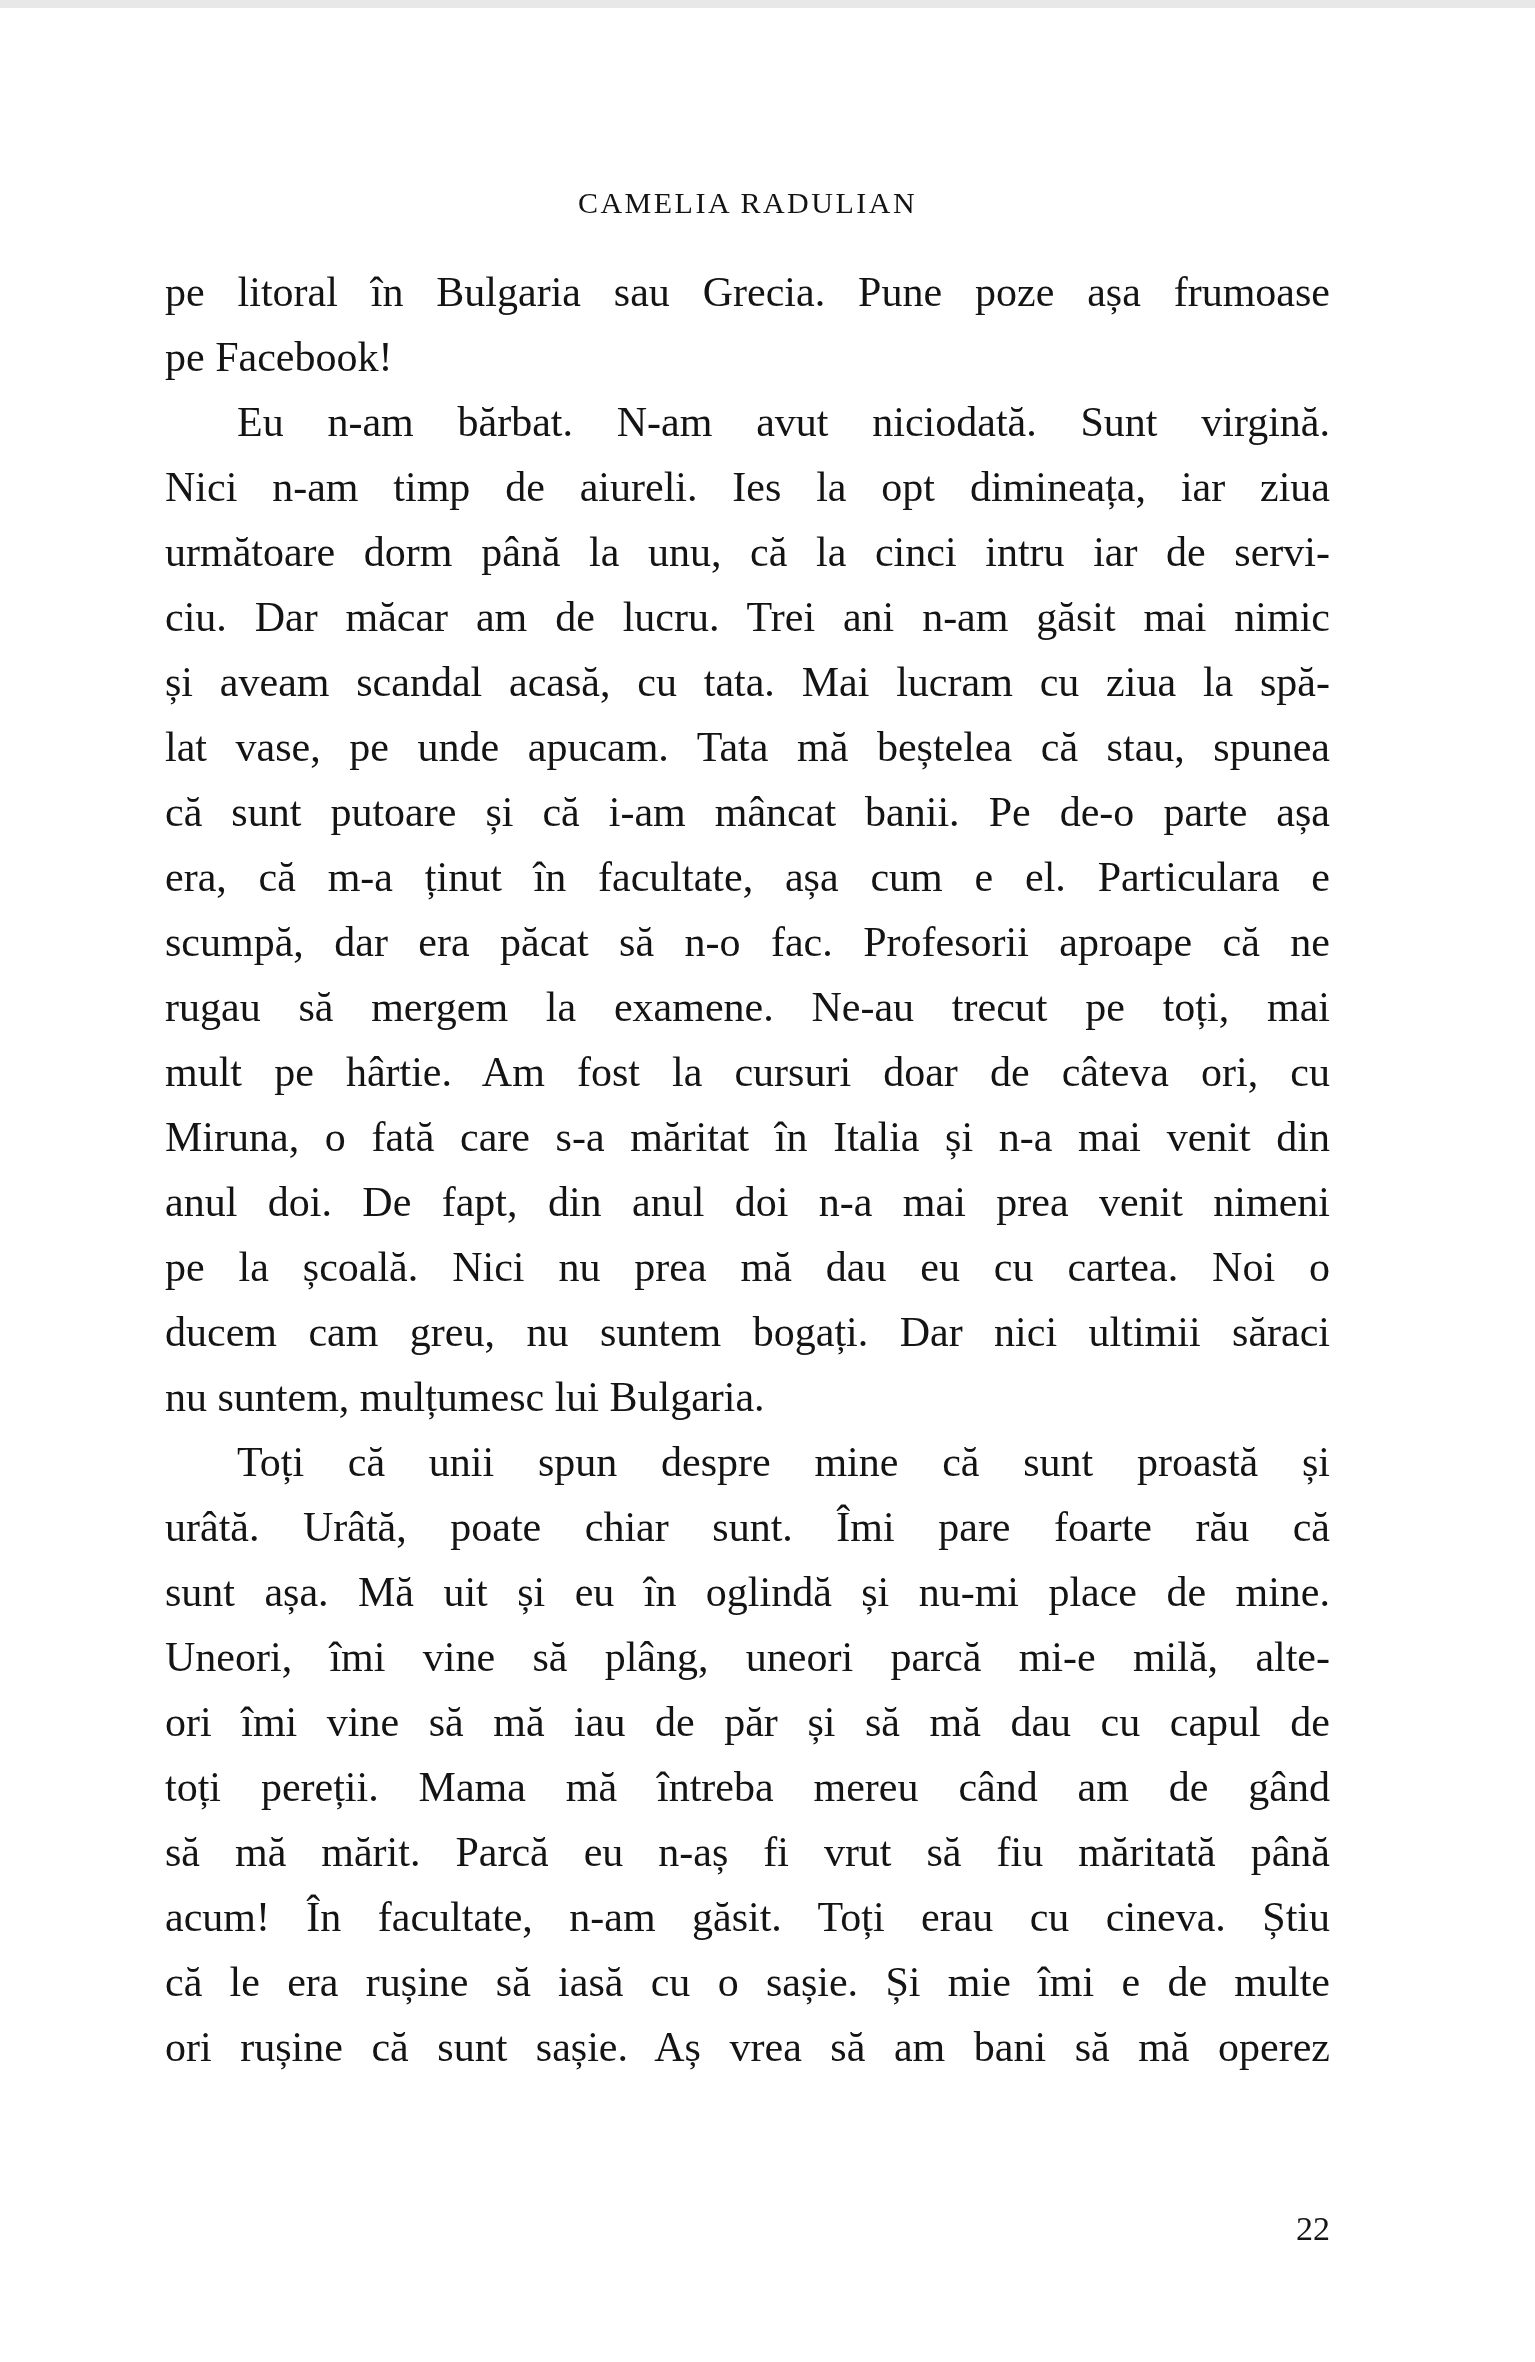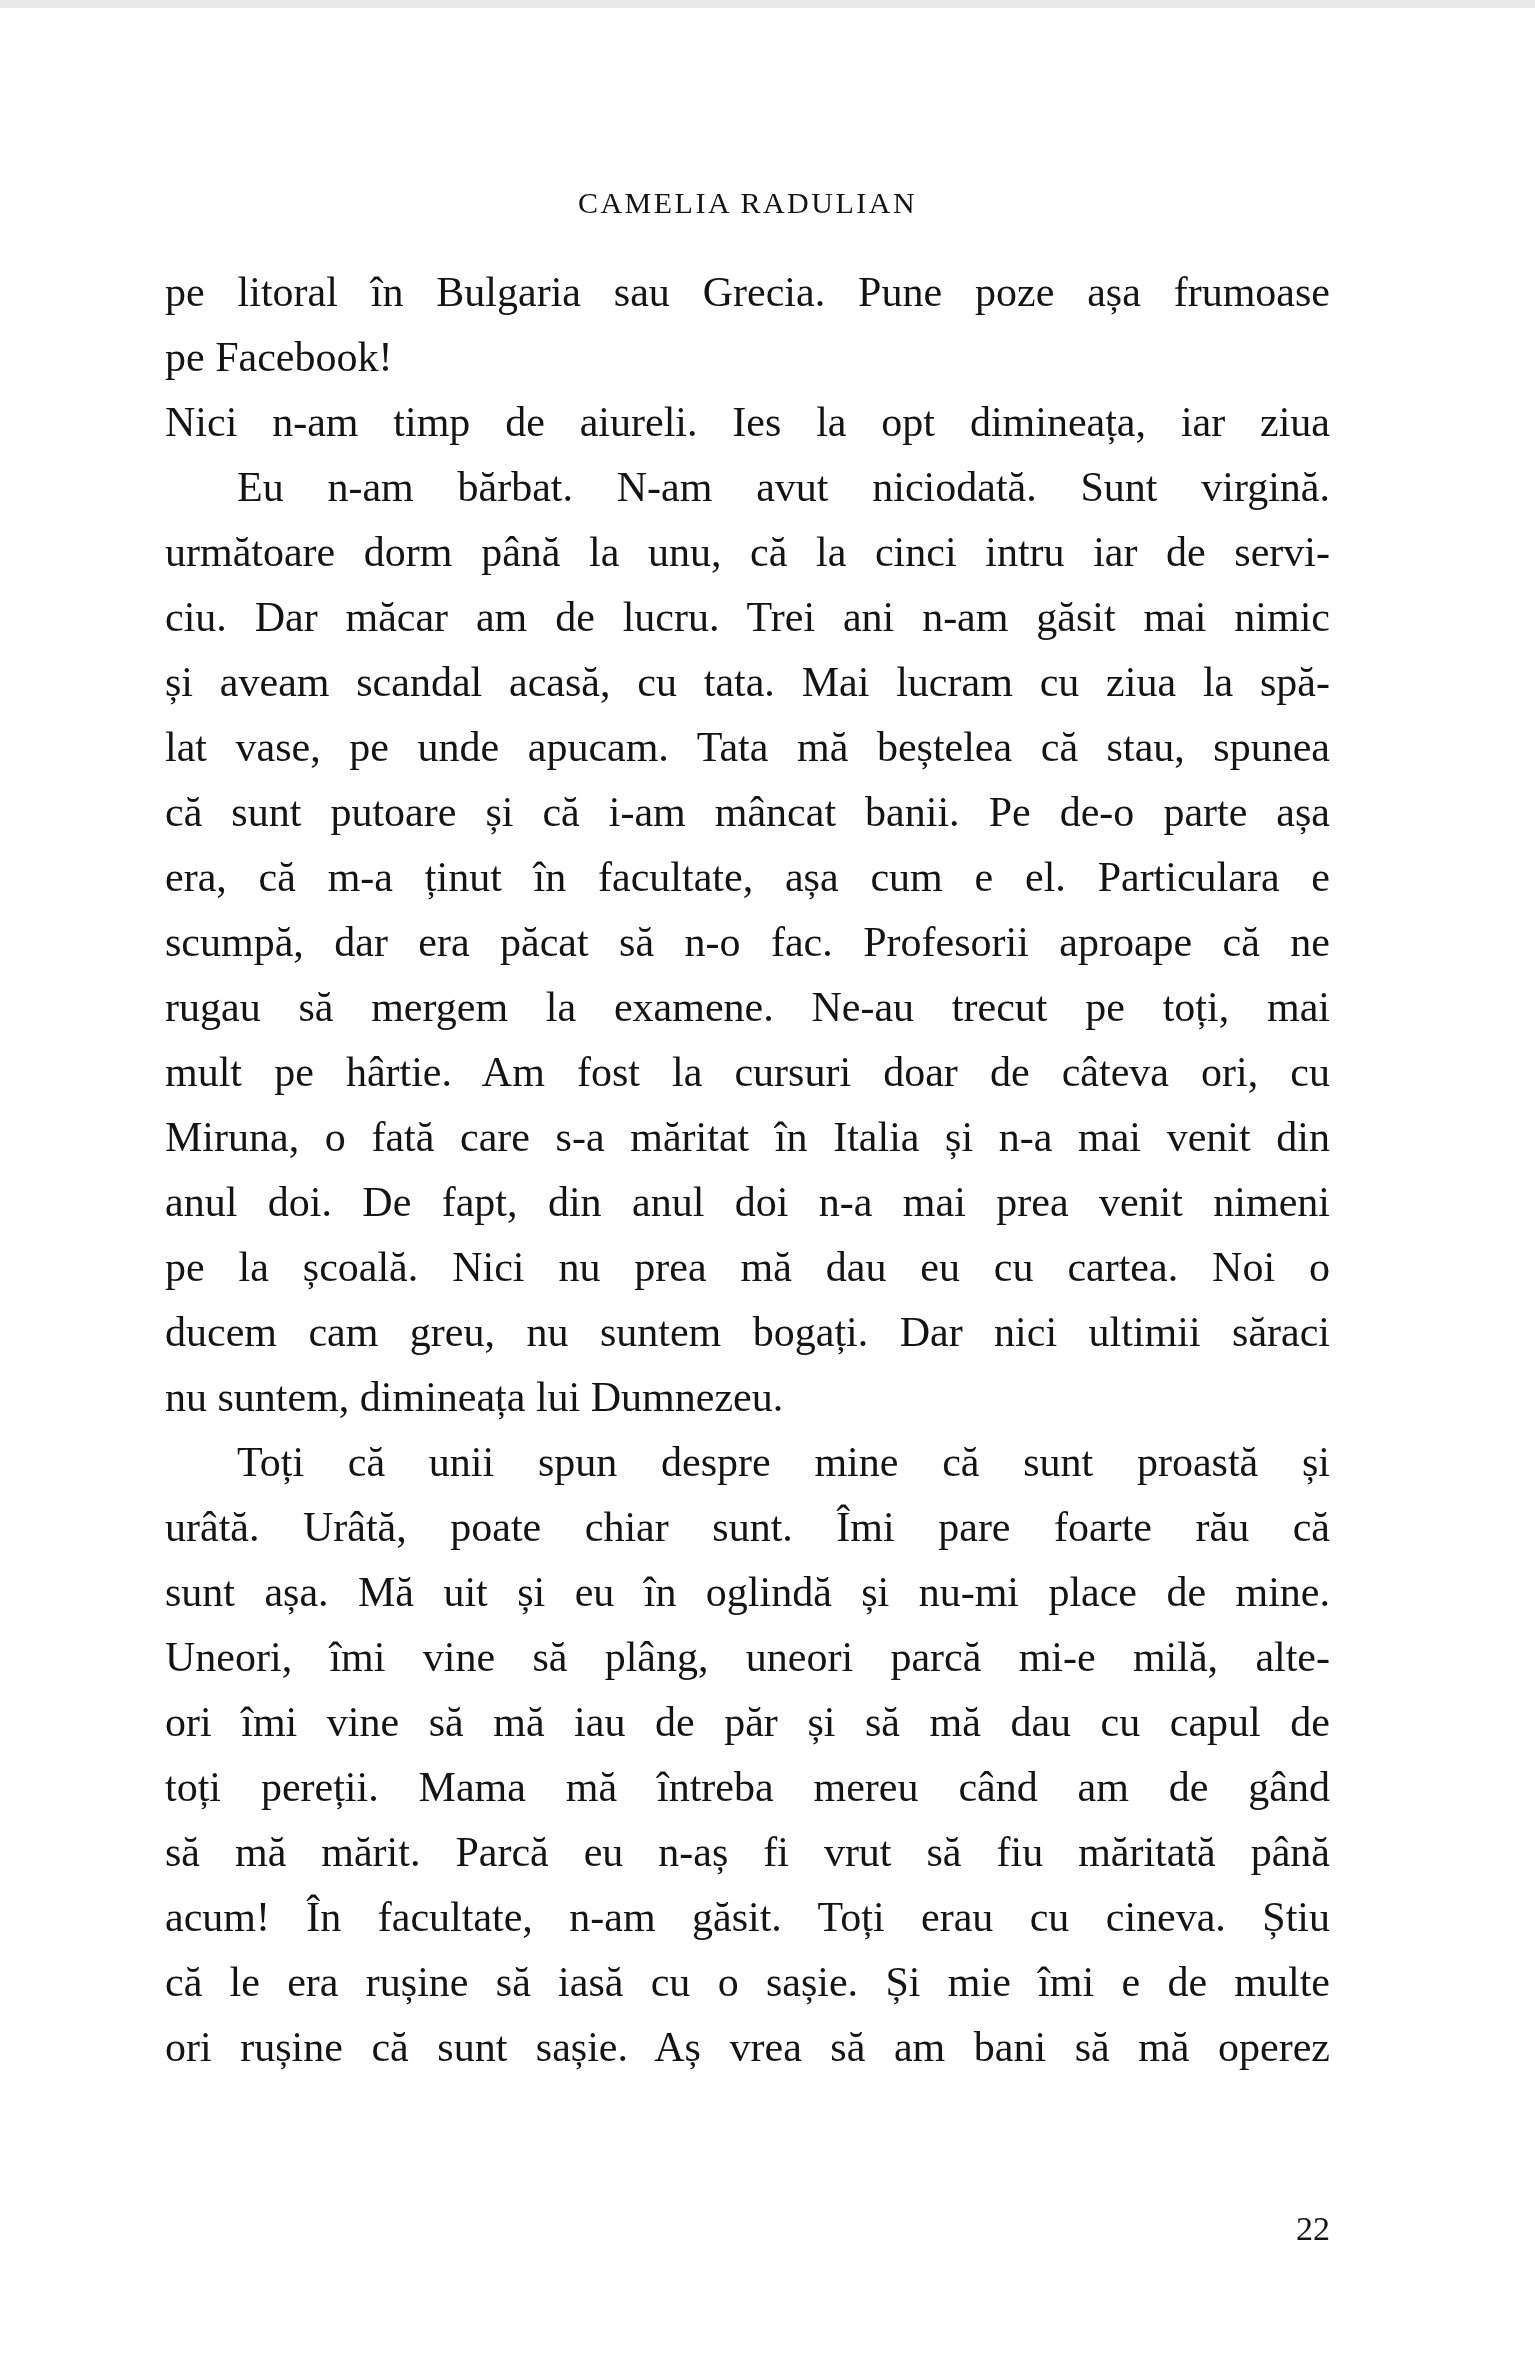--- a/index.html
+++ b/index.html
@@ -61,36 +61,36 @@
 </style>
 </head>
 <body>
 
 <div class="page">
   <div class="running-head">CAMELIA RADULIAN</div>
 
   <div class="text-block">
       <div class="line">pe litoral în Bulgaria sau Grecia. Pune poze așa frumoase</div>
       <div class="line lastline">pe Facebook!</div>
+      <div class="line indent">Eu n-am bărbat. N-am avut niciodată. Sunt virgină.</div>
       <div class="line">Nici n-am timp de aiureli. Ies la opt dimineața, iar ziua</div>
-      <div class="line indent">Eu n-am bărbat. N-am avut niciodată. Sunt virgină.</div>
       <div class="line">următoare dorm până la unu, că la cinci intru iar de servi-</div>
       <div class="line">ciu. Dar măcar am de lucru. Trei ani n-am găsit mai nimic</div>
       <div class="line">și aveam scandal acasă, cu tata. Mai lucram cu ziua la spă-</div>
       <div class="line">lat vase, pe unde apucam. Tata mă beștelea că stau, spunea</div>
       <div class="line">că sunt putoare și că i-am mâncat banii. Pe de-o parte așa</div>
       <div class="line">era, că m-a ținut în facultate, așa cum e el. Particulara e</div>
       <div class="line">scumpă, dar era păcat să n-o fac. Profesorii aproape că ne</div>
       <div class="line">rugau să mergem la examene. Ne-au trecut pe toți, mai</div>
       <div class="line">mult pe hârtie. Am fost la cursuri doar de câteva ori, cu</div>
       <div class="line">Miruna, o fată care s-a măritat în Italia și n-a mai venit din</div>
       <div class="line">anul doi. De fapt, din anul doi n-a mai prea venit nimeni</div>
       <div class="line">pe la școală. Nici nu prea mă dau eu cu cartea. Noi o</div>
       <div class="line">ducem cam greu, nu suntem bogați. Dar nici ultimii săraci</div>
-      <div class="line lastline">nu suntem, dimineața lui Dumnezeu.</div>
+      <div class="line lastline">nu suntem, mulțumesc lui Bulgaria.</div>
       <div class="line indent">Toți că unii spun despre mine că sunt proastă și</div>
       <div class="line">urâtă. Urâtă, poate chiar sunt. Îmi pare foarte rău că</div>
       <div class="line">sunt așa. Mă uit și eu în oglindă și nu-mi place de mine.</div>
       <div class="line">Uneori, îmi vine să plâng, uneori parcă mi-e milă, alte-</div>
       <div class="line">ori îmi vine să mă iau de păr și să mă dau cu capul de</div>
       <div class="line">toți pereții. Mama mă întreba mereu când am de gând</div>
       <div class="line">să mă mărit. Parcă eu n-aș fi vrut să fiu măritată până</div>
       <div class="line">acum! În facultate, n-am găsit. Toți erau cu cineva. Știu</div>
       <div class="line">că le era rușine să iasă cu o sașie. Și mie îmi e de multe</div>
       <div class="line">ori rușine că sunt sașie. Aș vrea să am bani să mă operez</div>

